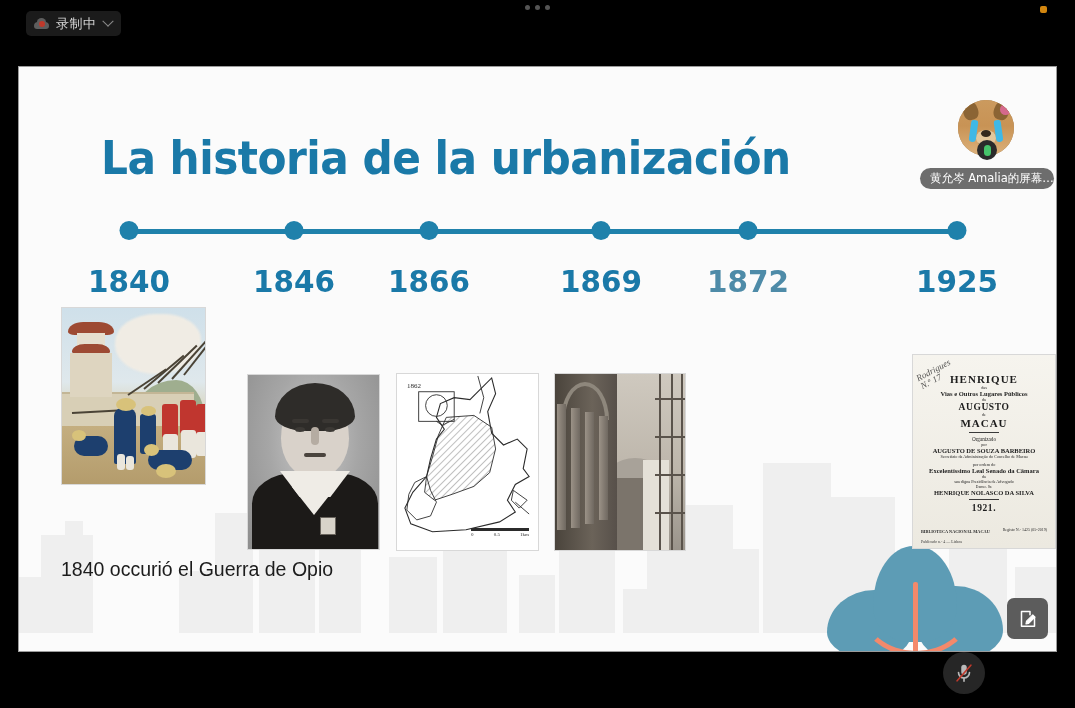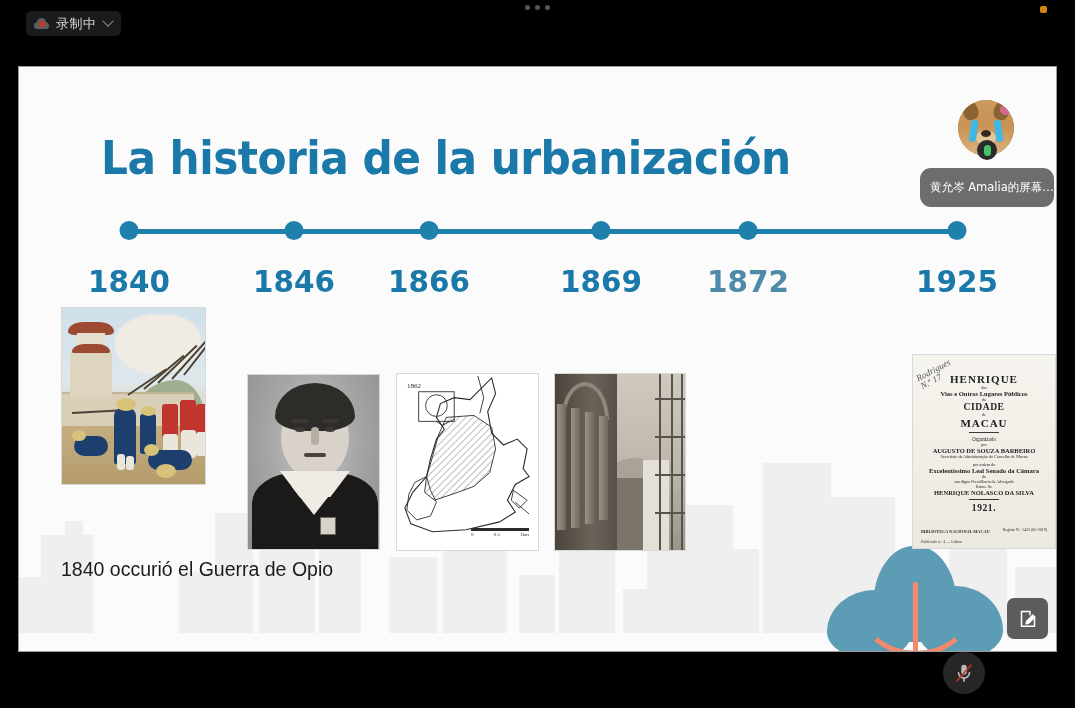--- a/index.html
+++ b/index.html
@@ -520,21 +520,21 @@
     display: flex; align-items: center; justify-content: center;
   }
   .mic-badge .bar {
     width: 7px; height: 11px;
     border-radius: 4px;
     background: #46c46b;
   }
   .name-pill {
     position: absolute;
     left: 6px; top: 72px;
-    height: 39px;
+    height: 21px;
     max-width: 134px;
     display: flex; align-items: center;
     padding: 0 10px;
     border-radius: 11px;
     background: #6d6d6d;
     color: #ffffff;
     font-size: 11.5px;
     white-space: nowrap;
     overflow: hidden;
     font-family: "DejaVu Sans", sans-serif;
@@ -747,21 +747,21 @@
       </div>
 
       <div class="pic pic-doc">
         <div class="doc-page">
           <div class="doc-scrawl">Rodrigues<br>N.º 17</div>
           <div style="height:10px"></div>
           <div class="d-xl">HENRIQUE</div>
           <div class="d-xs">das</div>
           <div class="d-md">Vias e Outros Lugares Públicos</div>
           <div class="d-xs">da</div>
-          <div class="d-lg">CIDADE</div>
+          <div class="d-lg">AUGUSTO</div>
           <div class="d-xs">de</div>
           <div class="d-xl">MACAU</div>
           <div class="d-rule"></div>
           <div class="d-sm">Organizado</div>
           <div class="d-xs">por</div>
           <div class="d-md">AUGUSTO DE SOUZA BARBEIRO</div>
           <div class="d-xs">Secretário da Administração do Concelho de Macau</div>
           <div style="height:3px"></div>
           <div class="d-xs">por ordem do</div>
           <div class="d-md">Excelentíssimo Leal Senado da Câmara</div>

